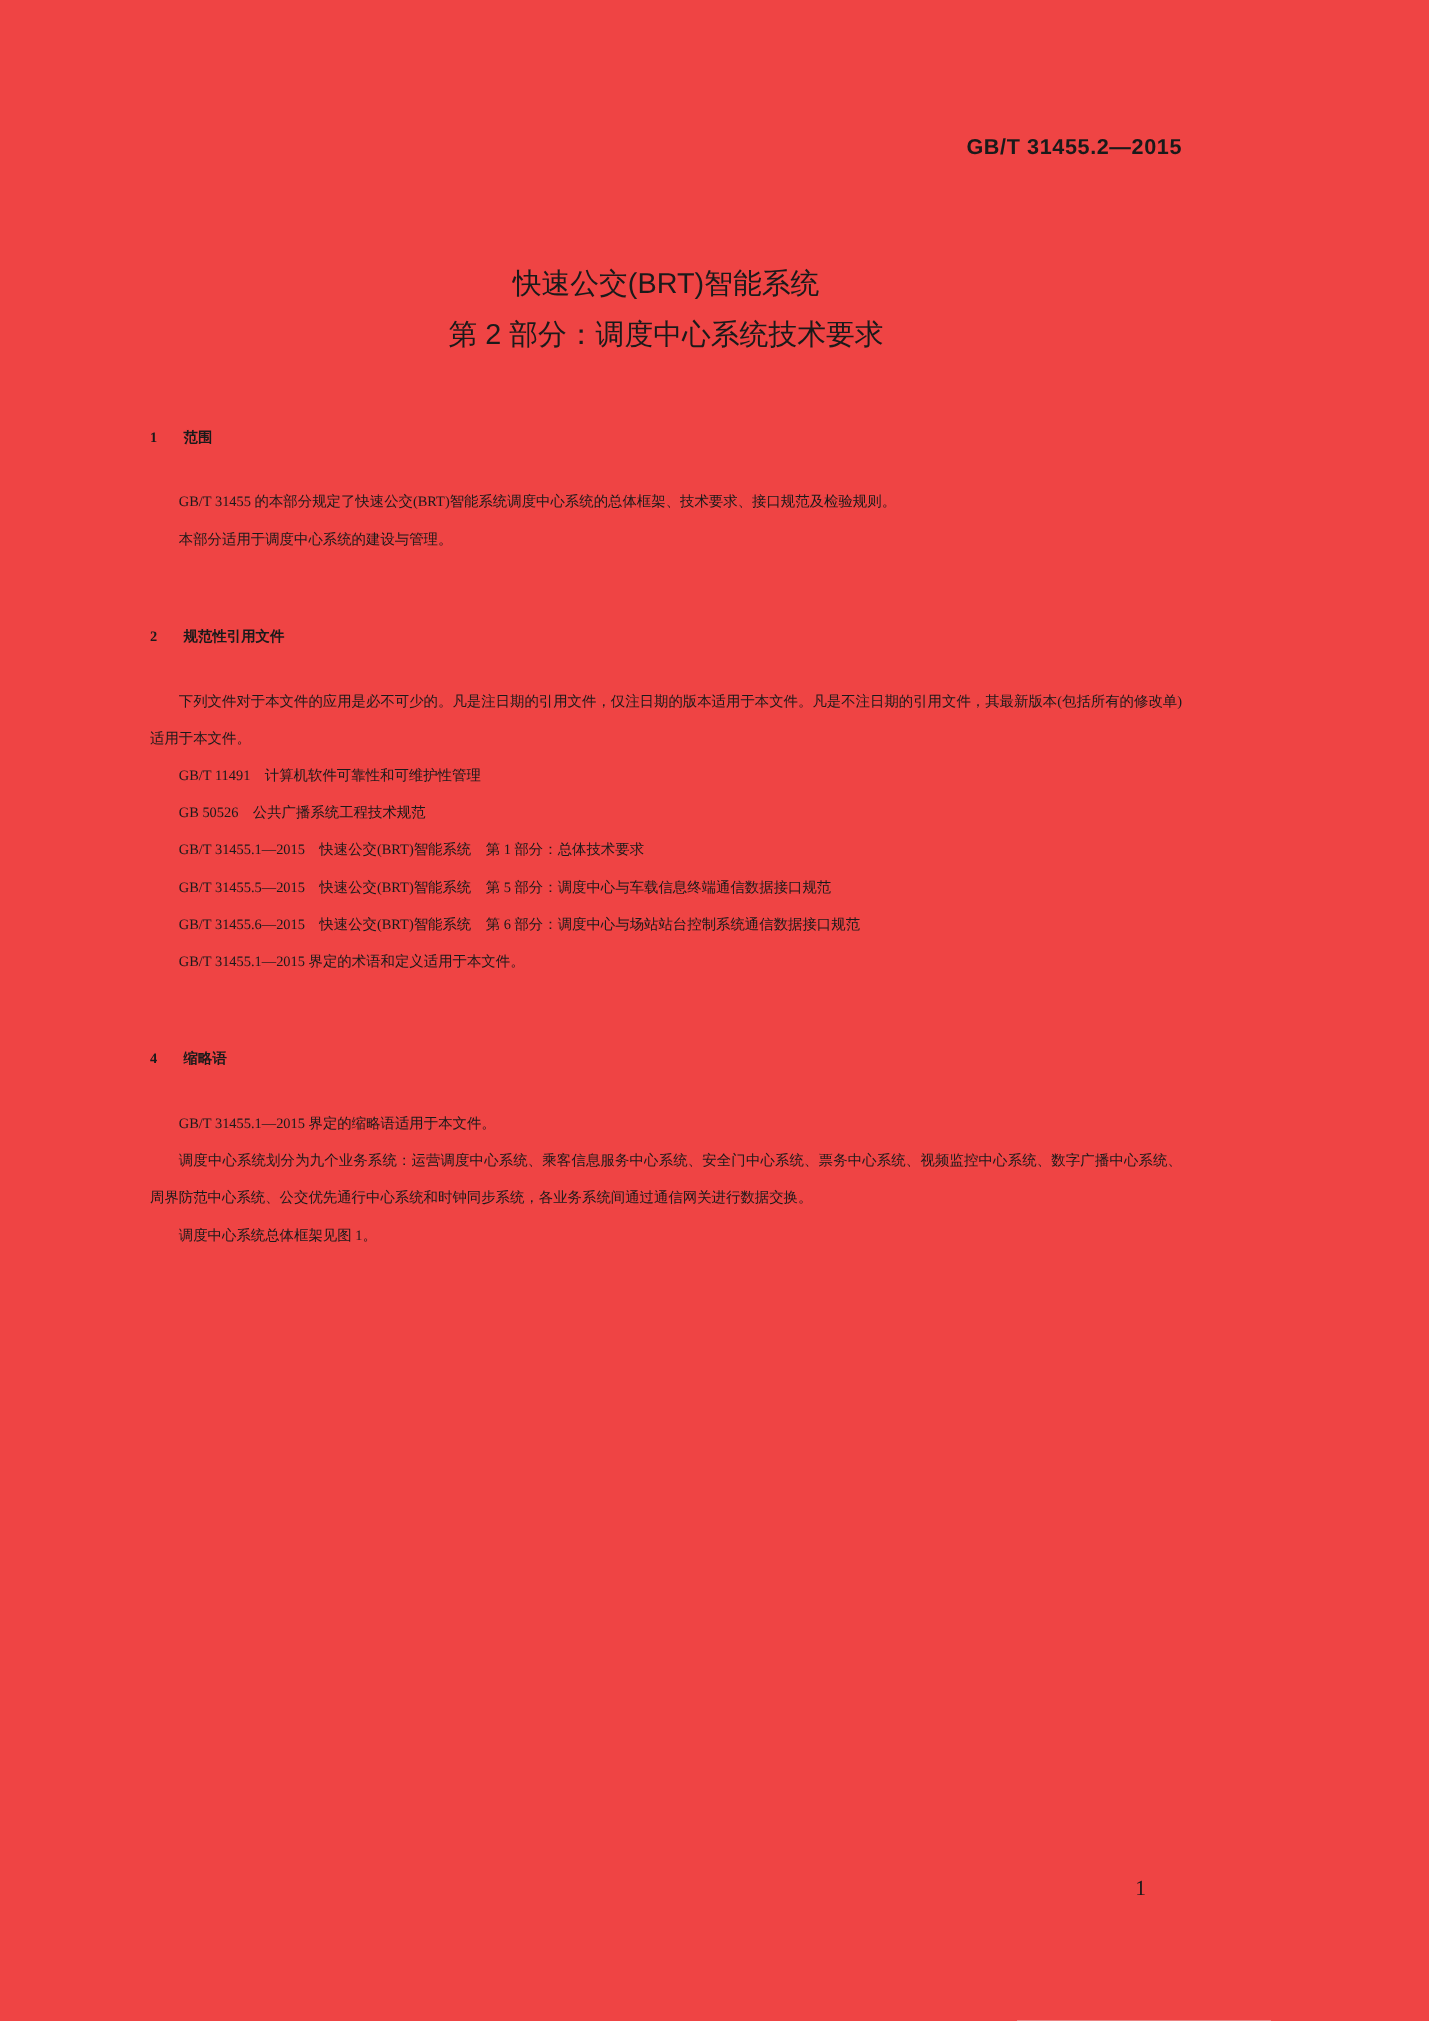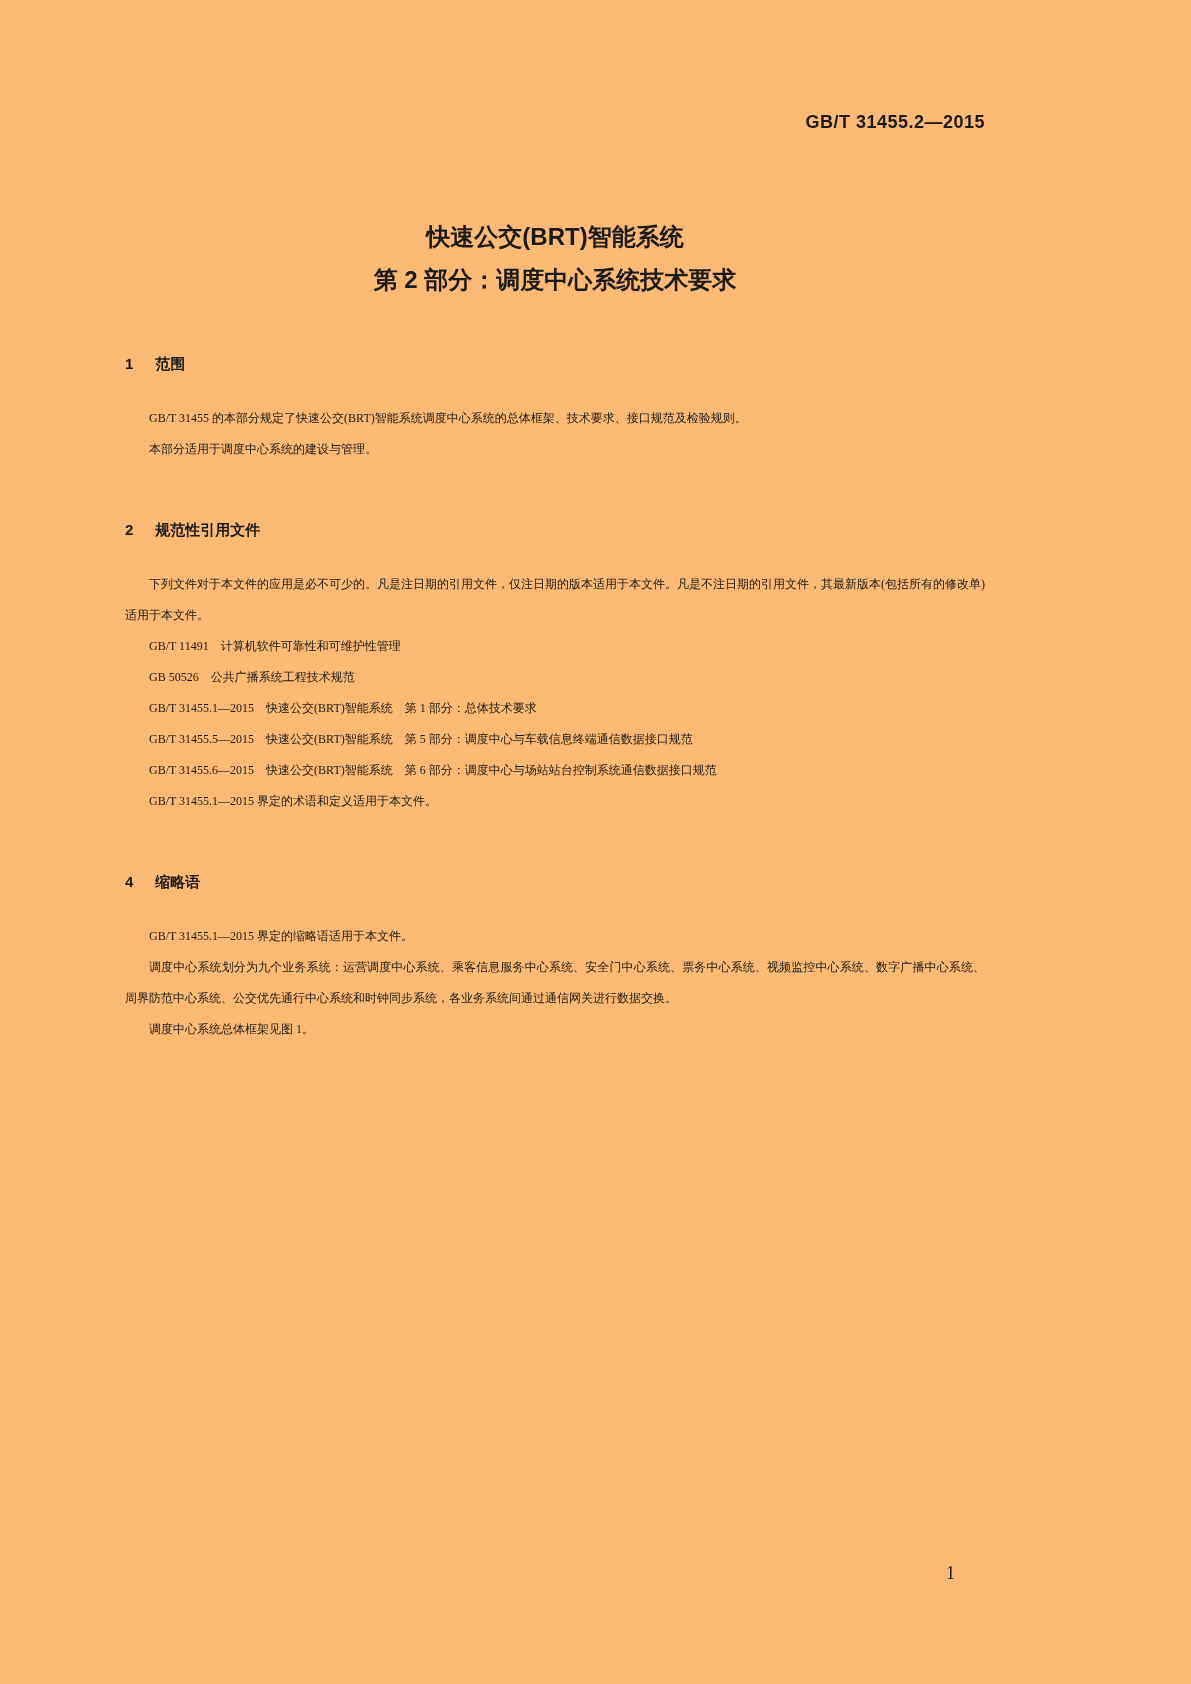--- a/index.html
+++ b/index.html
@@ -2,46 +2,46 @@
 <html><head>
 <meta charset="utf-8">
 <style>
   * { margin: 0; padding: 0; box-sizing: border-box; }
   html, body { background: #e8e8e8; }
   .page {
     position: relative;
     width: 1191px;
     height: 1684px;
     margin: 0 auto;
-    background: #fdba74;
+    background: #ef4444;
     color: #1a1a1a;
     padding: 112px 206px 0 125px;
     font-family: "Liberation Serif", "DejaVu Serif", serif;
     overflow: hidden;
   }
   .doc-header {
     text-align: right;
     font-family: "Liberation Sans", "DejaVu Sans", sans-serif;
     font-weight: 700;
     font-size: 18px;
     letter-spacing: 0.5px;
   }
   .doc-title {
     margin-top: 82px;
     text-align: center;
     font-family: "Liberation Sans", "DejaVu Sans", sans-serif;
-    font-weight: 700;
+    font-weight: 400;
     font-size: 24px;
     line-height: 43px;
   }
   .doc-title span { display: block; }
   section.doc-section h2 {
-    font-family: Liberation Sans, sans-serif;
+    font-family: Liberation Serif, serif;
     font-weight: 700;
-    font-size: 15px;
+    font-size: 12px;
     line-height: 22px;
     margin: 54px 0 28px 0;
   }
   section.doc-section.first h2 { margin-top: 52px; }
   .sec-num { display: inline-block; margin-right: 22px; }
   section.doc-section p {
     font-size: 12px;
     line-height: 31px;
     text-indent: 2em;
     text-align: justify;

